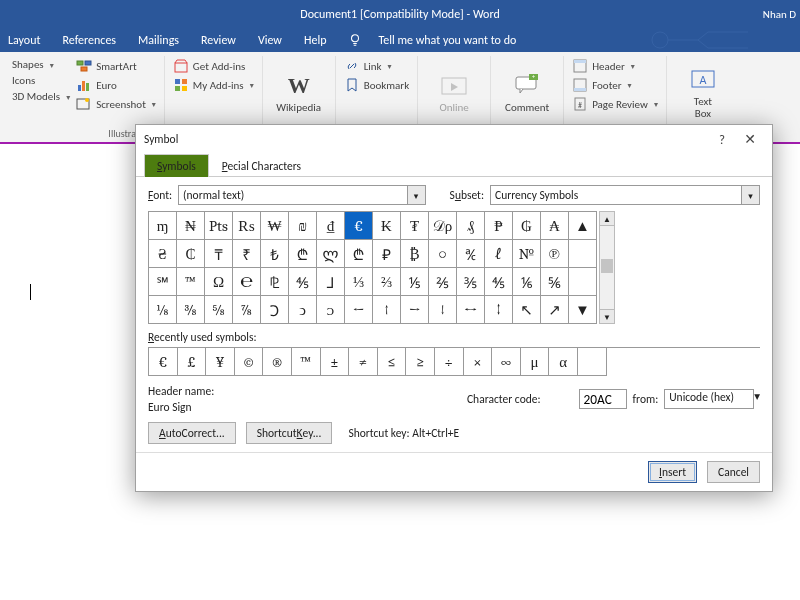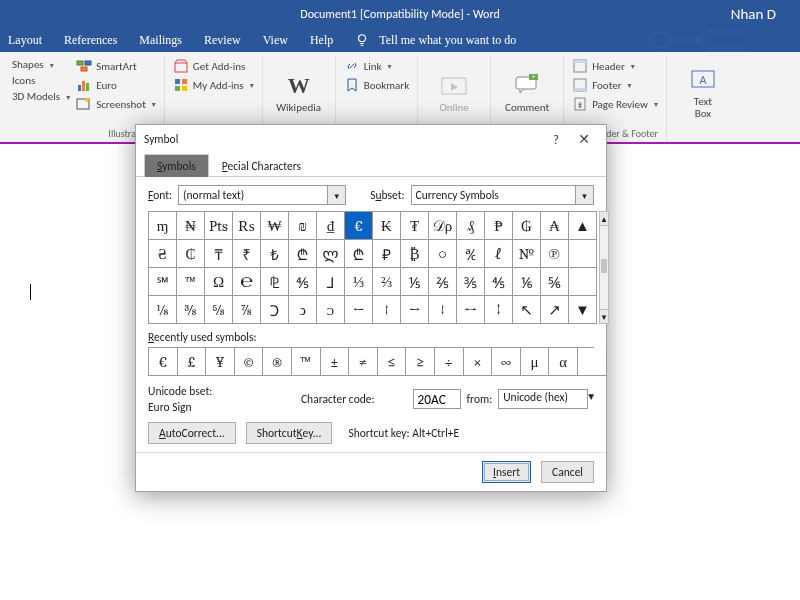--- a/index.html
+++ b/index.html
@@ -1,25 +1,25 @@
 <!DOCTYPE html>
 <html><head>
 <meta charset="utf-8">
 <style>
 * { box-sizing: border-box; margin: 0; padding: 0; font-family: "Segoe UI", Calibri, sans-serif; }
 body { width: 800px; height: 600px; background: #fff; overflow: hidden; position: relative; }
 
 
 .titlebar { height: 28px; background: #2b579a; color: #fff; display: flex; align-items: center; justify-content: center; font-size: 12px; position: relative; }
-.titlebar .user { position: absolute; right: 24px; font-size: 15px; padding-left: 39px; }
+.titlebar .user { position: absolute; right: 4px; font-size: 11px; padding-left: 39px; }
 
 
 .tabs { height: 24px; background: #2b579a; display: flex; align-items: center; gap: 22px; padding-left: 8px; color: #fff; font-size: 12px; }
-.tabs span { cursor: default; font-family: Liberation Serif, serif; }
-.tabs .telllabel { display: flex; align-items: center; gap: 10px; }
+.tabs span { cursor: default; }
+.tabs .telllabel { display: flex; align-items: center; gap: 16px; }
 .tabs svg { width: 14px; height: 14px; fill: none; stroke: #fff; stroke-width: 1.2; }
 .circuit { position: absolute; right: 0; top: 28px; width: 160px; height: 24px; pointer-events: none; opacity: .35; }
 
 
 .ribbon { height: 92px; background: #f3f3f3; border-bottom: 2px solid #a21caf; display: flex; font-size: 11px; color: #444; padding: 4px 4px 0 4px; overflow: hidden; }
 .group { display: flex; flex-direction: column; border-right: 1px solid #e0e0e0; padding: 2px 8px; }
 .group .body { flex: 1; display: flex; gap: 6px; }
 .group .label { text-align: right; color: #666; font-size: 10px; padding-top: 2px; }
 .stack { display: flex; flex-direction: column; justify-content: flex-start; gap: 3px; }
 .rbtn { display: flex; align-items: center; gap: 4px; color: #444; white-space: nowrap; }
@@ -29,29 +29,29 @@
 .bigbtn { display: flex; flex-direction: column; align-items: center; justify-content: center; width: 56px; }
 .bigbtn .rico { width: 32px; height: 32px; }
 .bigbtn .rico svg { width: 28px; height: 28px; }
 .bigbtn span { text-align: center; line-height: 12px; }
 
 
 .docarea { background: #fff; height: calc(600px - 28px - 24px - 92px); position: relative; }
 .cursor { position: absolute; left: 30px; top: 140px; width: 1px; height: 16px; background: #000; }
 
 
-.overlay { position: absolute; left: 135px; top: 124px; width: 472px; background: #fff; border: 1px solid #a0a0a0; box-shadow: 0 4px 24px rgba(0,0,0,.4); font-size: 11.5px; color: #222; }
+.overlay { position: absolute; left: 135px; top: 124px; width: 638px; background: #fff; border: 1px solid #a0a0a0; box-shadow: 0 4px 24px rgba(0,0,0,.4); font-size: 11.5px; color: #222; }
 .dlgtitle { height: 28px; display: flex; align-items: center; padding: 0 8px; }
 .dlgtitle .t { flex: 1; }
 .dlgtitle .q, .dlgtitle .x { width: 28px; text-align: center; color: #444; font-size: 13px; }
 .dlgtitle .x { font-size: 14px; }
 
 .tabrow { display: flex; border-bottom: 1px solid #ccc; padding-left: 8px; }
 .tab { padding: 4px 12px; border: 1px solid transparent; border-bottom: none; position: relative; top: 1px; }
-.tab.active { border-color: #ccc; background: #737373; }
+.tab.active { border-color: #ccc; background: #4d7c0f; }
 .tab .u { text-decoration: underline; }
 
 .dlgbody { padding: 8px 12px; }
 .row { display: flex; align-items: center; gap: 6px; margin-bottom: 6px; }
 .row label .u { text-decoration: underline; }
 .input { border: 1px solid #999; background: #fff; height: 20px; padding: 0 4px; display: flex; align-items: center; flex: 1; }
 .combo { display: flex; justify-content: space-between; }
 .combo .arrow { width: 18px; border: 1px solid #999; border-left: none; background: #e9e9e9; display: flex; align-items: center; justify-content: center; font-size: 9px; height: 20px; }
 
 .symgrid-wrap { display: flex; }
@@ -427,21 +427,21 @@
         <div class="cell">÷</div>
         <div class="cell">×</div>
         <div class="cell">∞</div>
         <div class="cell">μ</div>
         <div class="cell">α</div>
         <div class="cell"></div>
       </div>
 
     <div class="metarow">
       <div style="flex:1">
-        <div>Unicode bset:</div>
+        <div>Header name:</div>
         <div style="margin-top:2px">Euro Sign</div>
       </div>
       <label><span class="u">C</span>haracter code:</label>
       <input class="codeinput" value="20AC" style="">
       <label>fro<span class="u">m</span>:</label>
       <div class="fromcombo">
         <div class="frominput">Unicode (hex)</div>
         <div class="arrow">▾</div>
       </div>
     </div>

